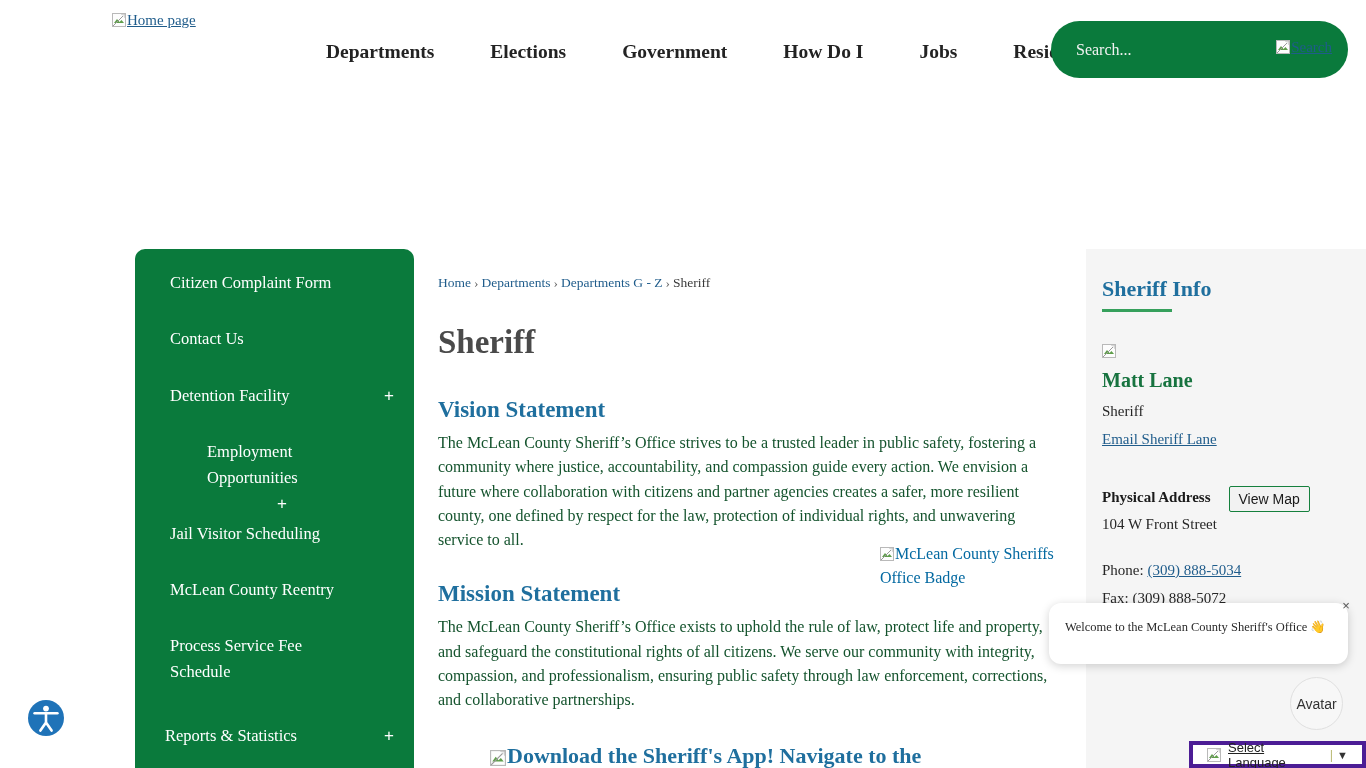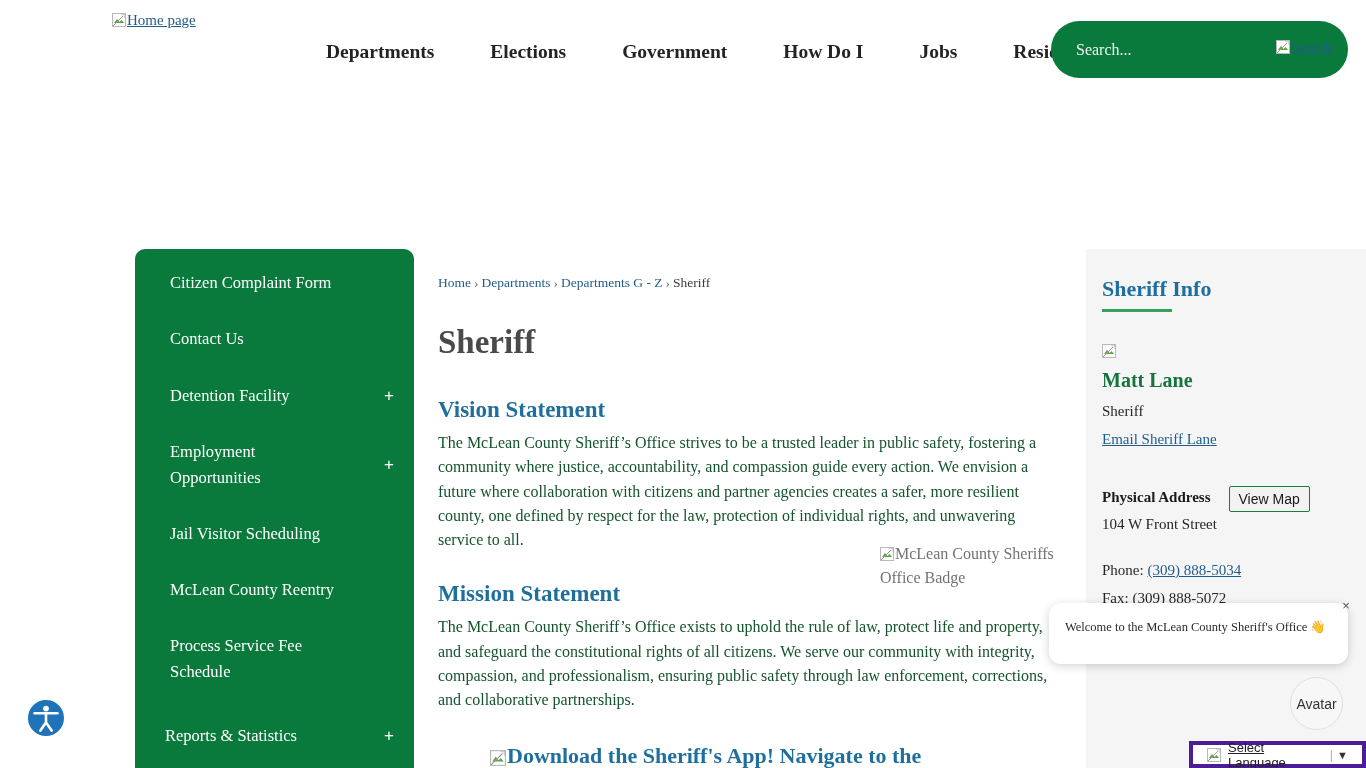--- a/index.html
+++ b/index.html
@@ -190,21 +190,21 @@
     text-align: left;
   }
 
   #badge-img {
     position: absolute;
     left: 442px;
     top: 293px;
     width: 178px;
     font-size: 16px;
     line-height: 24px;
-    color: #737373;
+    color: #0369a1;
   }
 
   #app-link {
     position: absolute;
     left: 52px;
     top: 492px;
     width: 520px;
     font-size: 22px;
     line-height: 30px;
     font-weight: bold;
@@ -456,21 +456,21 @@
     <div class="side-item" style="margin-top:30px; height:26px;">
       <span class="label">Contact Us</span>
       <span class="plus"></span>
     </div>
 
     <div class="side-item" style="margin-top:31px; height:26px;gap:8px;">
       <span class="label">Detention Facility</span>
       <span class="plus">+</span>
     </div>
 
-    <div class="side-item" style="margin-top:30px; height:52px; align-items:center;">
+    <div class="side-item" style="margin-top:30px; height:52px; align-items:center;flex-direction:column;">
       <span class="label" style="width:150px;">Employment Opportunities</span>
       <span class="plus">+</span>
     </div>
 
     <div class="side-item" style="margin-top:30px; height:26px;">
       <span class="label">Jail Visitor Scheduling</span>
       <span class="plus"></span>
     </div>
 
     <div class="side-item" style="margin-top:30px; height:26px;">

